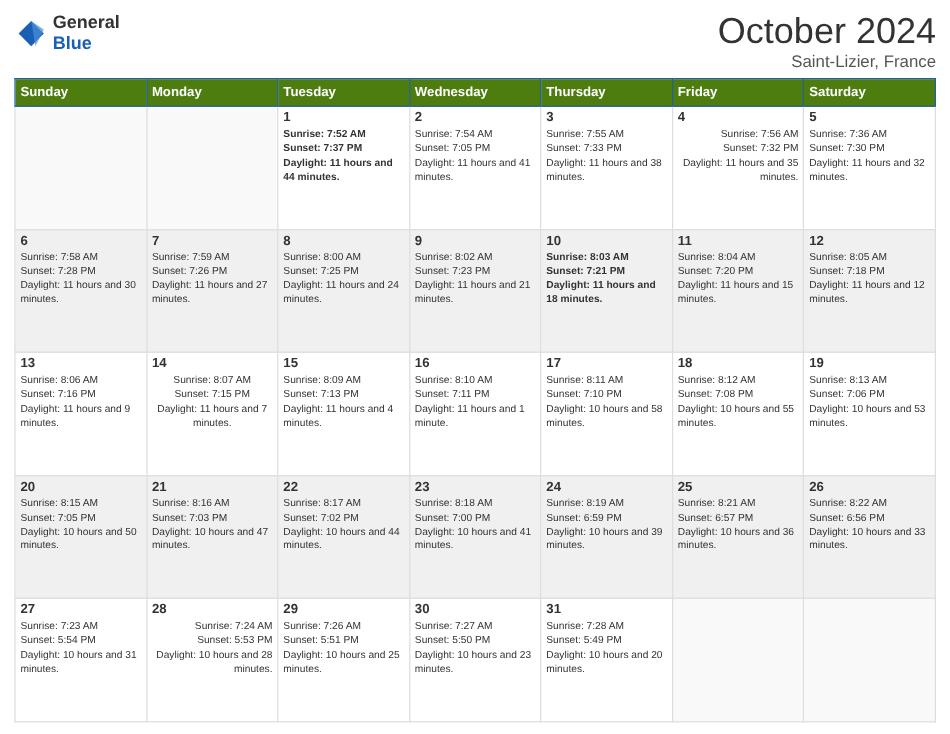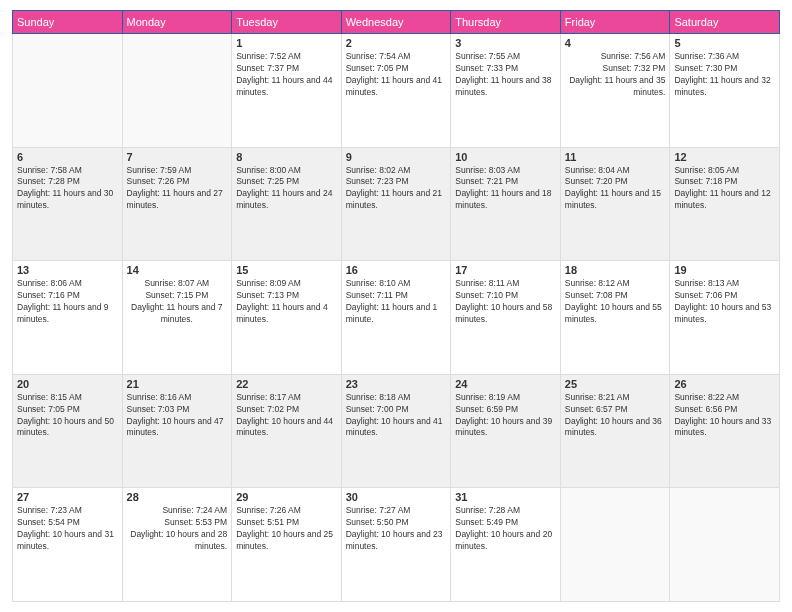--- a/index.html
+++ b/index.html
@@ -53,24 +53,24 @@
       color: #555;
     }
     .calendar {
       flex: 1;
       border: 1px solid #ccc;
       border-collapse: collapse;
       width: 100%;
       table-layout: fixed;
     }
     .calendar th {
-      background: #ec4899;
+      background: #4d7c0f;
       color: white;
       font-size: 11px;
-      font-weight: normal;
+      font-weight: bold;
       padding: 5px 4px;
       text-align: left;
       border: 1px solid #2260a0;
     }
     .calendar td {
       vertical-align: top;
       border: 1px solid #ddd;
       padding: 3px 4px;
       font-size: 9px;
       color: #333;
@@ -92,40 +92,56 @@
       color: #333;
     }
     .row-shaded td {
       background: #f0f0f0;
     }
   </style>
 </head>
 <body>
 
 <div class="page">
+  <div class="header">
+    <div class="logo">
+      <svg class="logo-icon" viewBox="0 0 40 40" xmlns="http://www.w3.org/2000/svg">
+        <polygon points="20,5 35,20 20,35 5,20" fill="#1a5fb4"></polygon>
+        <polygon points="20,5 35,15 25,35" fill="#4a90d9" opacity="0.7"></polygon>
+      </svg>
+      <div class="logo-text">
+        <span class="general">General</span><br>
+        <span class="blue">Blue</span>
+      </div>
+    </div>
+    <div class="title-section">
+      <div class="month-title">October 2024</div>
+      <div class="location-title">Saint-Lizier, France</div>
+    </div>
+  </div>
 
   <table class="calendar">
     <thead>
       <tr>
         <th>Sunday</th>
         <th>Monday</th>
         <th>Tuesday</th>
         <th>Wednesday</th>
         <th>Thursday</th>
         <th>Friday</th>
         <th>Saturday</th>
       </tr>
     </thead>
     <tbody id="calendar-body">
     <tr>
           <td class="empty"></td>
           <td class="empty"></td>
           <td>
             <div class="day-number">1</div>
-            <div class="day-info" style="white-space: pre-line;">Sunrise: 7:52 AM
+            <div class="day-info" style="white-space: pre-line; font-weight: bold;">Sunrise: 7:52 AM
 Sunset: 7:37 PM
 Daylight: 11 hours and 44 minutes.</div>
           </td>
           <td>
             <div class="day-number">2</div>
             <div class="day-info" style="white-space: pre-line;">Sunrise: 7:54 AM
 Sunset: 7:05 PM
 Daylight: 11 hours and 41 minutes.</div>
           </td>
           <td>
@@ -167,21 +183,21 @@
 Daylight: 11 hours and 24 minutes.</div>
           </td>
           <td>
             <div class="day-number">9</div>
             <div class="day-info" style="white-space: pre-line;">Sunrise: 8:02 AM
 Sunset: 7:23 PM
 Daylight: 11 hours and 21 minutes.</div>
           </td>
           <td>
             <div class="day-number">10</div>
-            <div class="day-info" style="white-space: pre-line;">Sunrise: 8:03 AM
+            <div class="day-info" style="white-space: pre-line; font-weight: bold;">Sunrise: 8:03 AM
 Sunset: 7:21 PM
 Daylight: 11 hours and 18 minutes.</div>
           </td>
           <td>
             <div class="day-number">11</div>
             <div class="day-info" style="white-space: pre-line;">Sunrise: 8:04 AM
 Sunset: 7:20 PM
 Daylight: 11 hours and 15 minutes.</div>
           </td>
           <td>

